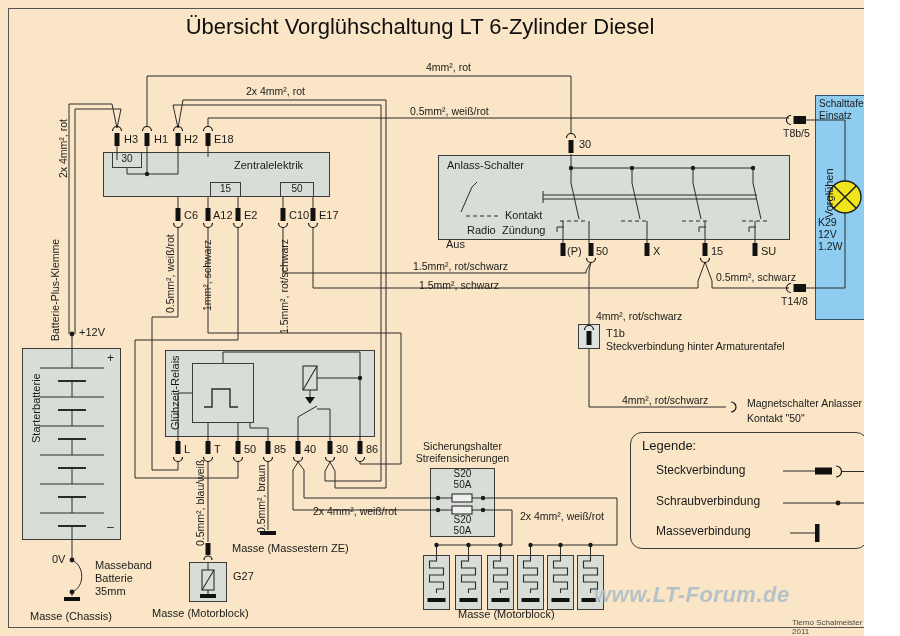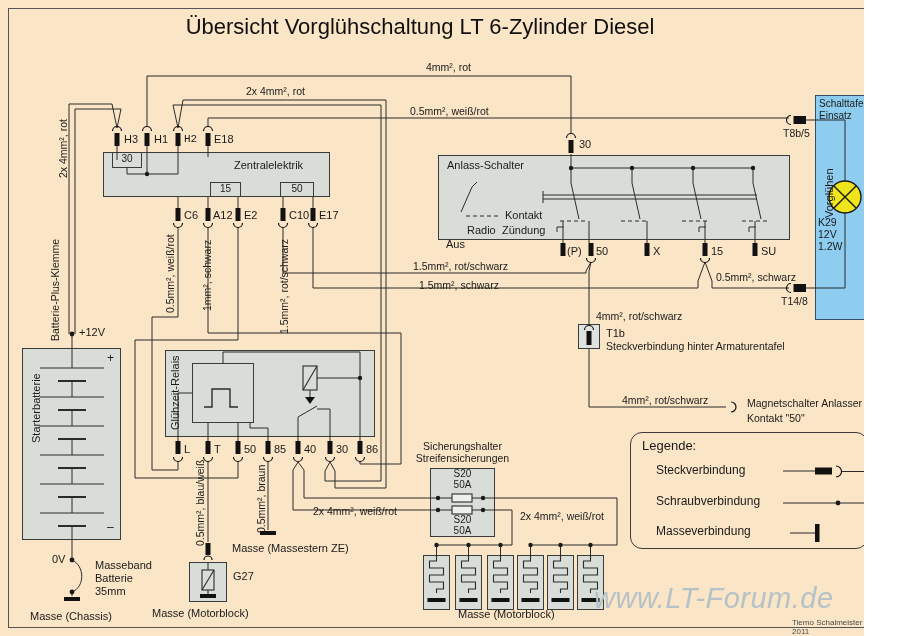--- a/index.html
+++ b/index.html
@@ -9,21 +9,21 @@
   .bluebox{position:absolute;background:#8ecdf0;border:1px solid #33506a;box-sizing:border-box;}
   .plainbox{position:absolute;border:1px solid #3b3b3b;box-sizing:border-box;background:transparent;}
   .lbl{position:absolute;font-size:10.5px;color:#1a1a1a;white-space:pre-line;line-height:1.18;z-index:6;}
   .s11{font-size:11px;}
   .s10{font-size:10px;}
   .ctr{text-align:center;}
   .v{position:absolute;transform-origin:0 0;transform:rotate(-90deg);font-size:10.5px;color:#1a1a1a;white-space:nowrap;z-index:6;}
   .v11{font-size:11px;}
   #wiring{position:absolute;left:0;top:0;z-index:4;pointer-events:none;}
   #title{position:absolute;left:140px;top:14px;width:560px;text-align:center;font-size:22px;color:#101010;z-index:6;}
-  #watermark{position:absolute;left:594px;top:582px;font-size:29px;font-weight:normal;font-style:italic;color:#b5c2c8;z-index:5;letter-spacing:0.5px;}
+  #watermark{position:absolute;left:594px;top:582px;font-size:22px;font-weight:bold;font-style:italic;color:#b5c2c8;z-index:5;letter-spacing:0.5px;}
   #credit{position:absolute;left:792px;top:618px;font-size:8px;color:#4a4a4a;z-index:6;}
   #legendbox{position:absolute;left:630px;top:432px;width:238px;height:117px;border:1.4px solid #3b3b3b;border-radius:12px;box-sizing:border-box;z-index:3;}
   .lg-title{position:absolute;left:642px;top:438px;font-size:13px;color:#1a1a1a;z-index:6;}
   .lg-item{position:absolute;left:656px;font-size:12px;color:#1a1a1a;z-index:6;}
 </style>
 </head>
 <body>
 
 <div id="stage">
   <div id="frame"></div>
@@ -257,21 +257,21 @@
       <rect x="815" y="524" width="4.5" height="18" fill="#111"></rect>
     </g>
   </svg>
 
   <div class="lbl s11" style="left:234px;top:159px;">Zentralelektrik</div>
   <div class="lbl s10 ctr" style="left:112px;top:153px;width:30px;">30</div>
   <div class="lbl s10 ctr" style="left:210px;top:183px;width:31px;">15</div>
   <div class="lbl s10 ctr" style="left:280px;top:183px;width:34px;">50</div>
   <div class="lbl s11" style="left:124px;top:133px;">H3</div>
   <div class="lbl s11" style="left:154px;top:133px;">H1</div>
-  <div class="lbl s11" style="left:184px;top:133px;font-family:Liberation Mono, monospace;">H2</div>
+  <div class="lbl s11" style="left:184px;top:133px;">H2</div>
   <div class="lbl s11" style="left:214px;top:133px;">E18</div>
   <div class="lbl s11" style="left:184px;top:209px;">C6</div>
   <div class="lbl s11" style="left:213px;top:209px;">A12</div>
   <div class="lbl s11" style="left:244px;top:209px;">E2</div>
   <div class="lbl s11" style="left:289px;top:209px;">C10</div>
   <div class="lbl s11" style="left:319px;top:209px;">E17</div>
 
   <div class="lbl s11" style="left:447px;top:159px;">Anlass-Schalter</div>
   <div class="lbl s11" style="left:579px;top:138px;">30</div>
   <div class="lbl s11" style="left:446px;top:209px;margin-top:29px;">Aus</div>

